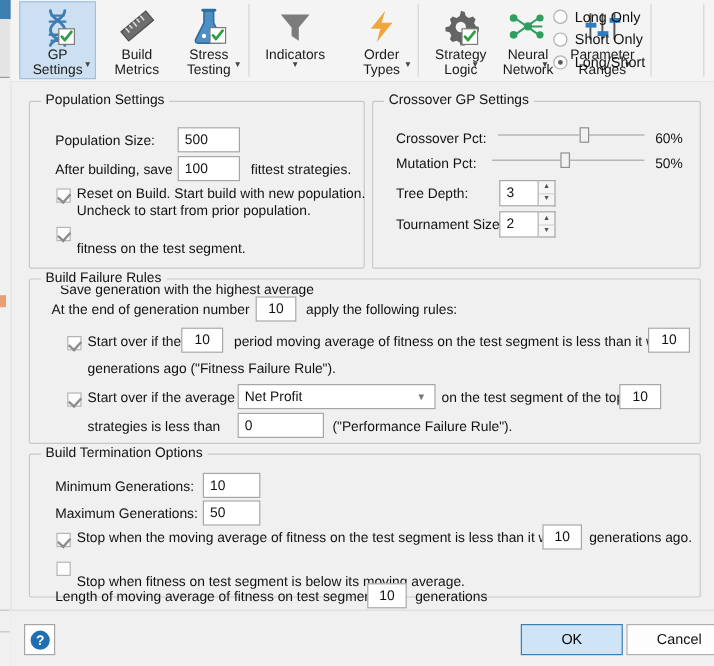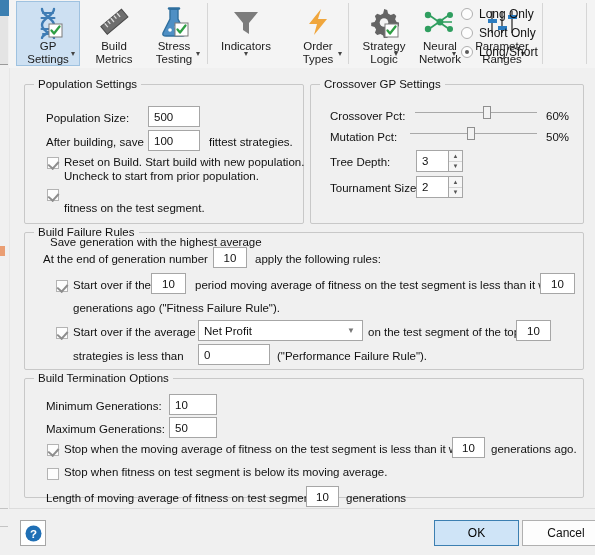--- a/index.html
+++ b/index.html
@@ -326,21 +326,21 @@
 
     <span class="lbl" style="left:36px;top:355px;">Maximum Generations:</span>
     <div class="tb" style="left:159px;top:349px;width:48px;height:21px;">50</div>
 
     <span class="cb on" style="left:37px;top:376px;"></span>
     <span class="lbl" style="left:54px;top:375px;">Stop when the moving average of fitness on the test segment is less than it was</span>
     <div class="tb" style="left:442px;top:369px;width:33px;height:21px;justify-content:center;padding-left:0;">10</div>
     <span class="lbl" style="left:481px;top:375px;">generations ago.</span>
 
     <span class="cb" style="left:37px;top:400px;"></span>
-    <span class="lbl" style="left:54px;top:398px;">Stop when fitness on test segment is below its moving average.</span>
+    <span class="lbl" style="left:54px;top:411px;">Stop when fitness on test segment is below its moving average.</span>
 
     <span class="lbl" style="left:36px;top:424px;">Length of moving average of fitness on test segment:</span>
     <div class="tb" style="left:296px;top:418px;width:33px;height:21px;justify-content:center;padding-left:0;">10</div>
     <span class="lbl" style="left:336px;top:424px;">generations</span>
   </div>
 
   <div class="footer">
     <div class="helpbtn">
       <svg width="17" height="17" viewBox="0 0 17 17">
         <circle cx="8.5" cy="8.5" r="8" fill="#1f6fb5"></circle>

